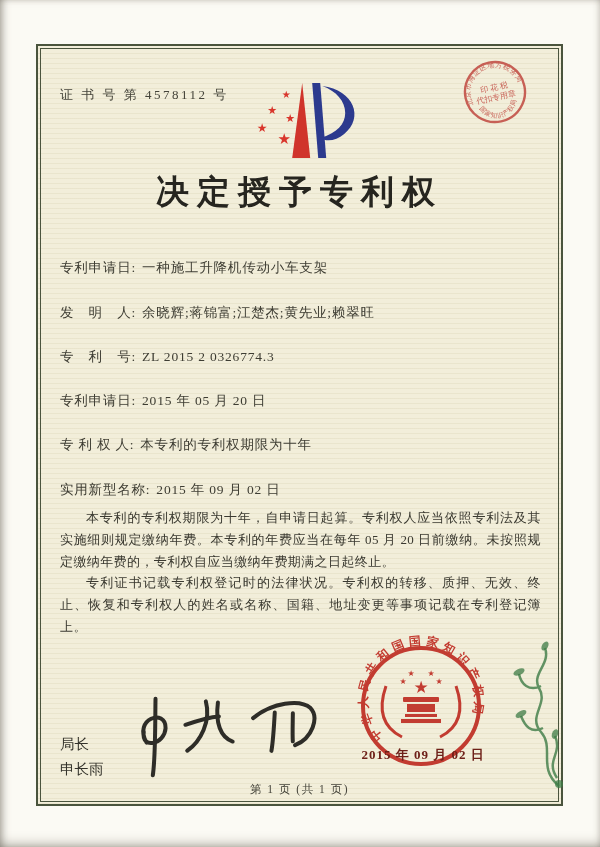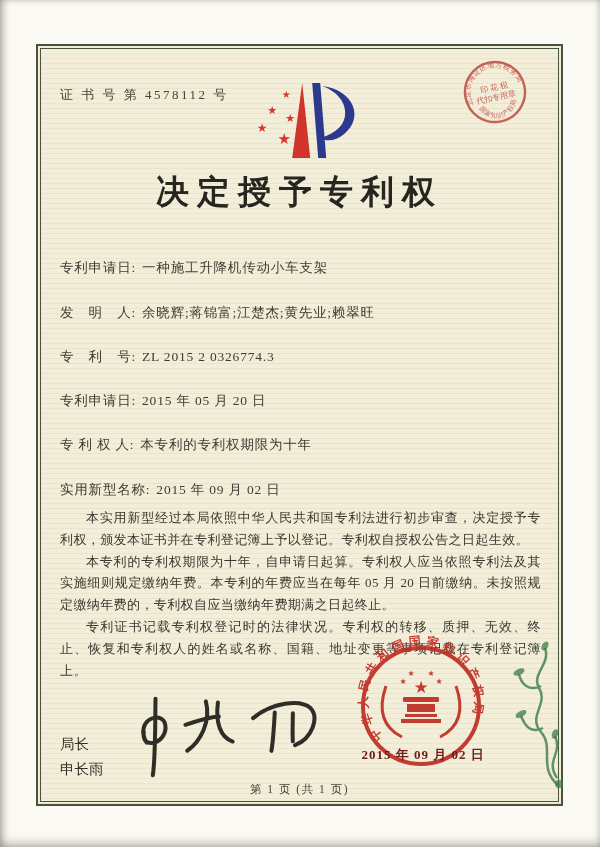--- a/index.html
+++ b/index.html
@@ -93,21 +93,20 @@
     <div class="fields">
       <div class="field-row f0"><span class="lab">专利申请日:</span><span>一种施工升降机传动小车支架</span></div>
       <div class="field-row f1"><span class="lab">发　明　人:</span><span>余晓辉;蒋锦富;江楚杰;黄先业;赖翠旺</span></div>
       <div class="field-row f2"><span class="lab">专　利　号:</span><span>ZL 2015 2 0326774.3</span></div>
       <div class="field-row f3"><span class="lab">专利申请日:</span><span>2015 年 05 月 20 日</span></div>
       <div class="field-row f4"><span class="lab">专 利 权 人:</span><span>本专利的专利权期限为十年</span></div>
       <div class="field-row f5"><span class="lab">实用新型名称:</span><span>2015 年 09 月 02 日</span></div>
     </div>
 
     <div class="body-text">
-      <p>本实用新型经过本局依照中华人民共和国专利法进行初步审查，决定授予专利权，颁发本证书并在专利登记簿上予以登记。专利权自授权公告之日起生效。</p>
       <p>本专利的专利权期限为十年，自申请日起算。专利权人应当依照专利法及其实施细则规定缴纳年费。本专利的年费应当在每年 05 月 20 日前缴纳。未按照规定缴纳年费的，专利权自应当缴纳年费期满之日起终止。</p>
       <p>专利证书记载专利权登记时的法律状况。专利权的转移、质押、无效、终止、恢复和专利权人的姓名或名称、国籍、地址变更等事项记载在专利登记簿上。</p>
     </div>
 
     <div class="sign-block">
       <div>局长</div>
       <div>申长雨</div>
     </div>
 
     <svg class="signature-svg" width="220" height="100" viewBox="0 0 220 100">

